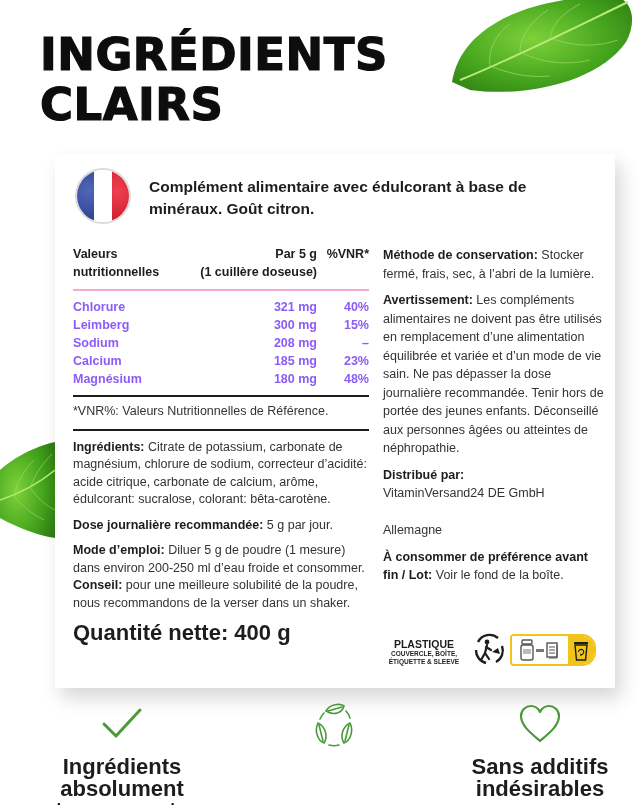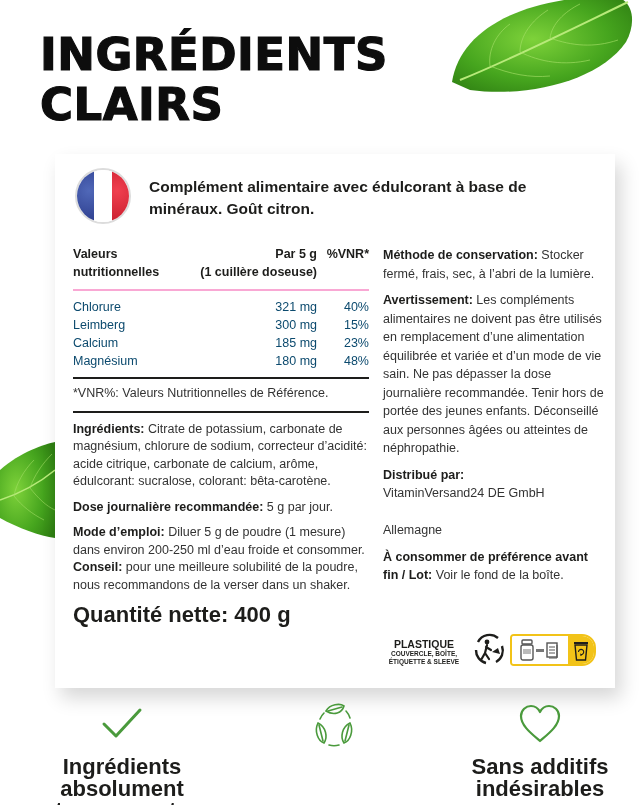--- a/index.html
+++ b/index.html
@@ -44,21 +44,21 @@
   .col-left { position: absolute; left: 18px; top: 92px; width: 296px; font-size: 12.5px; line-height: 17.5px; color: #333; }
   .col-right { position: absolute; left: 328px; top: 92px; width: 222px; font-size: 12.5px; line-height: 18.5px; color: #333; }
 
   .nt { width: 296px; border-collapse: collapse; font-size: 12.5px; }
   .nt th { font-weight: 700; color: #1d1d1b; text-align: left; vertical-align: top; line-height: 17.5px; padding: 0 0 8px 0; }
   .nt th.r, .nt td.r { text-align: right; }
   .nt thead tr { border-bottom: 2px solid #f9a8d4; }
   .nt tbody tr:first-child td { padding-top: 7px; }
   .nt tbody tr:last-child td { padding-bottom: 7px; }
   .nt tbody { border-bottom: 2px solid #1d1d1b; }
-  .nt td { font-weight: 400; color: #0c4a6e; line-height: 18px; }
+  .nt td { font-weight: 700; color: #8b5cf6; line-height: 18px; }
   .vnr-note { margin-top: 6px; color: #333; }
   .divider { border-top: 2px solid #1d1d1b; margin-top: 8px; margin-bottom: 8px; }
 
   .para { margin-bottom: 8px; }
   .para b { color: #1d1d1b; }
   .qty { font-size: 22px; font-weight: 700; color: #1d1d1b; margin-top: 8px; line-height: 26px; }
 
   .recycle {
     position: absolute; left: 325px; top: 472px; width: 220px; height: 40px;
     display: flex; align-items: flex-end;
@@ -152,20 +152,25 @@
       <tbody>
         <tr>
           <td>Chlorure</td>
           <td class="r">321 mg</td>
           <td class="r">40%</td>
         </tr>
         <tr>
           <td>Leimberg</td>
           <td class="r">300 mg</td>
           <td class="r">15%</td>
+        </tr>
+        <tr>
+          <td>Sodium</td>
+          <td class="r">208 mg</td>
+          <td class="r">–</td>
         </tr>
         <tr>
           <td>Calcium</td>
           <td class="r">185 mg</td>
           <td class="r">23%</td>
         </tr>
         <tr>
           <td>Magnésium</td>
           <td class="r">180 mg</td>
           <td class="r">48%</td>

